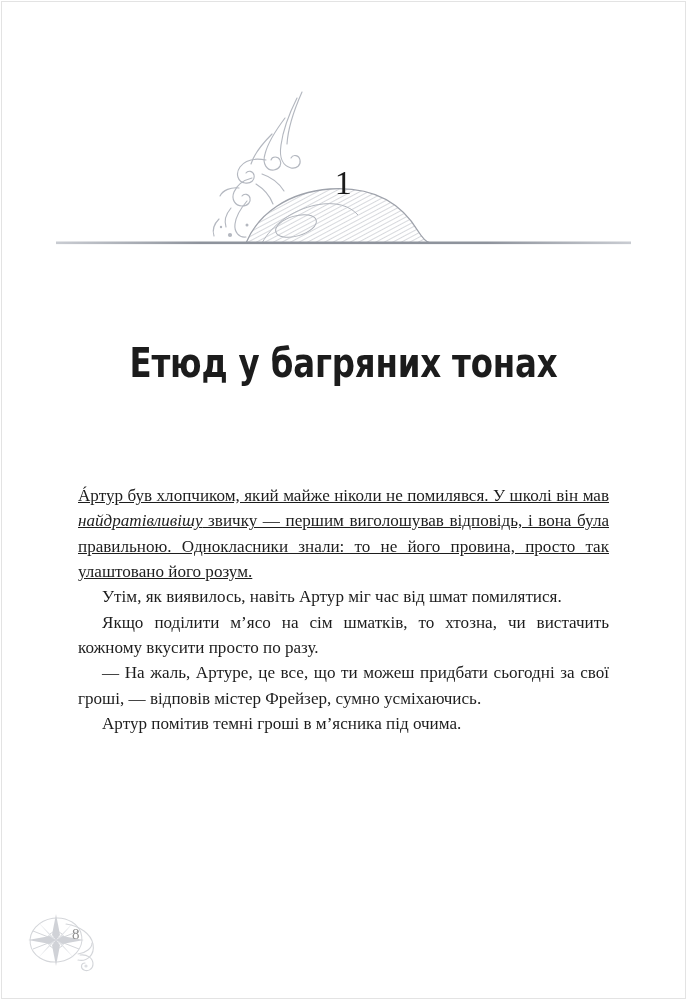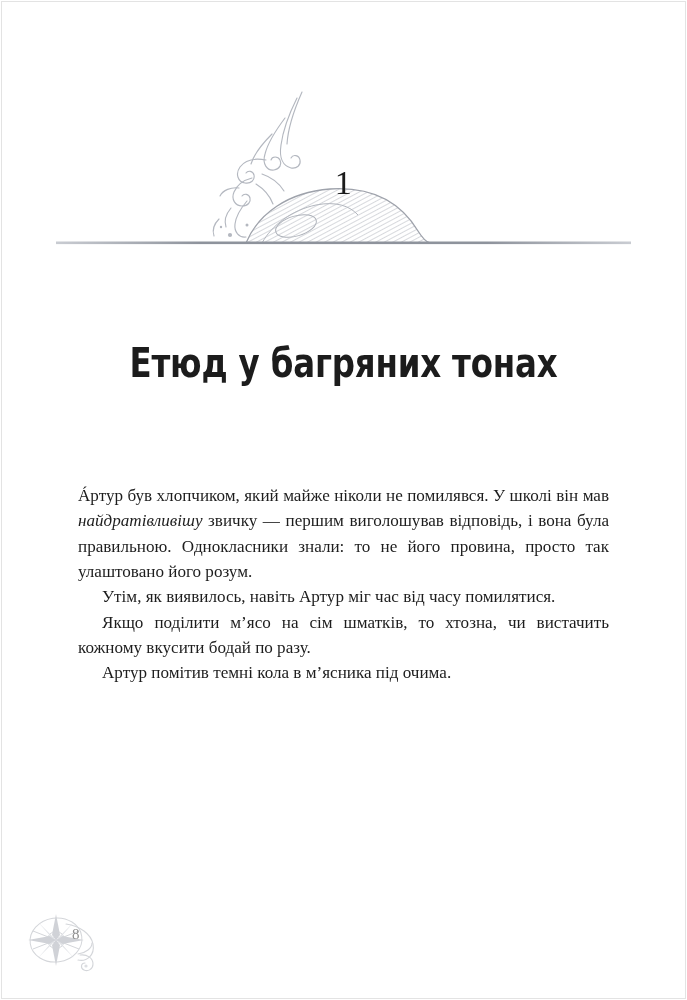--- a/index.html
+++ b/index.html
@@ -91,20 +91,21 @@
     text-align: justify;
     text-justify: inter-word;
     hyphens: manual;
   }
   .body-copy p {
     margin: 0;
     text-indent: 24px;
   }
   .body-copy p.first {
     text-indent: 0;
+    text-decoration: underline;
   }
   .body-copy p em {
     font-style: italic;
   }
 
   
   .folio {
     position: absolute;
     left: 14px;
     top: 908px;
@@ -234,23 +235,24 @@
       </g>
     </svg>
   </div>
 
   <div class="chapter-number">1</div>
 
   <h1 class="chapter-title">Етюд у багряних тонах</h1>
 
   <div class="body-copy">
       <p class="first"><span>Áртур був хлопчиком, який майже ніколи не помилявся. У школі він мав </span><em>найдратівливішу</em><span> звичку — першим виголошував відповідь, і вона була правильною. Однокласники знали: то не його провина, просто так улаштовано його розум.</span></p>
-      <p><span>Утім, як виявилось, навіть Артур міг час від часу помилятися.</span></p>
-      <p><span>Якщо поділити м’ясо на сім шматків, то хтозна, чи вистачить кожному вкусити бодай по разу.</span></p>
-      <p><span>Артур помітив темні кола в м’ясника під очима.</span></p>
+      <p><span>Утім, як виявилось, навіть Артур міг час від шмат помилятися.</span></p>
+      <p><span>Якщо поділити м’ясо на сім шматків, то хтозна, чи вистачить кожному вкусити просто по разу.</span></p>
+      <p><span>— На жаль, Артуре, це все, що ти можеш придбати сьогодні за свої гроші, — відповів містер Фрейзер, сумно усміхаючись.</span></p>
+      <p><span>Артур помітив темні гроші в м’ясника під очима.</span></p>
     </div>
 
   <div class="folio">
     <svg viewBox="0 0 130 80" xmlns="http://www.w3.org/2000/svg" aria-hidden="true">
       <g stroke="#d4d6da" fill="none" stroke-width="1">
 
         <ellipse cx="42" cy="32" rx="26" ry="22" transform="rotate(-8 42 32)"></ellipse>
         <circle cx="42" cy="32" r="8.5"></circle>
         <circle cx="42" cy="32" r="3.2"></circle>
 

